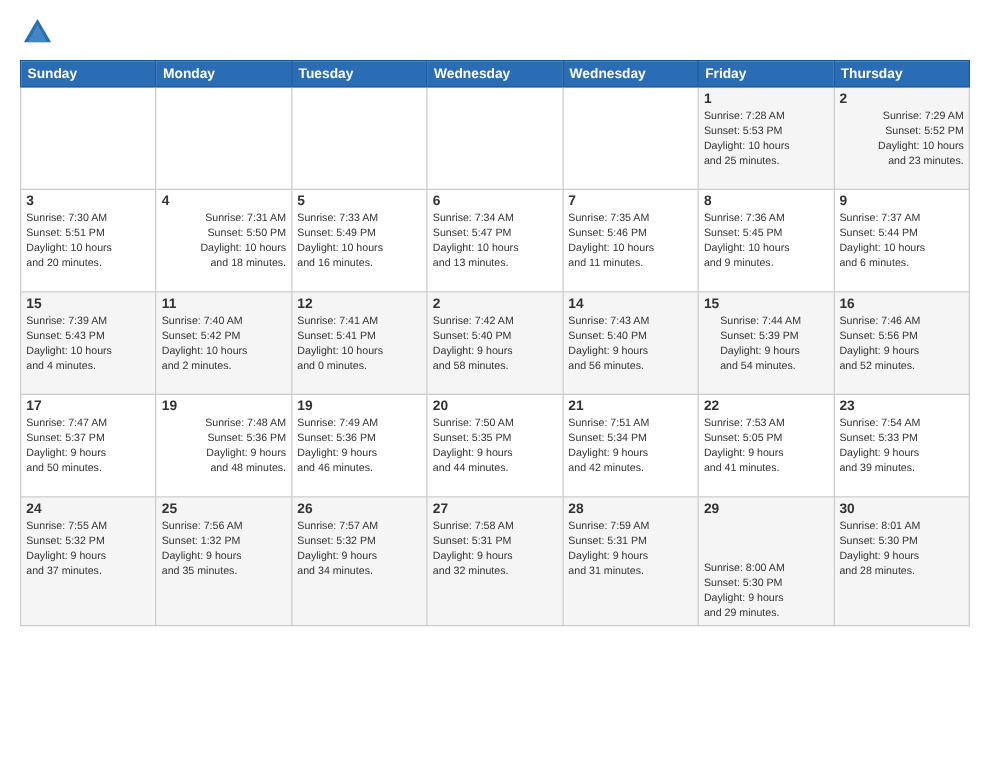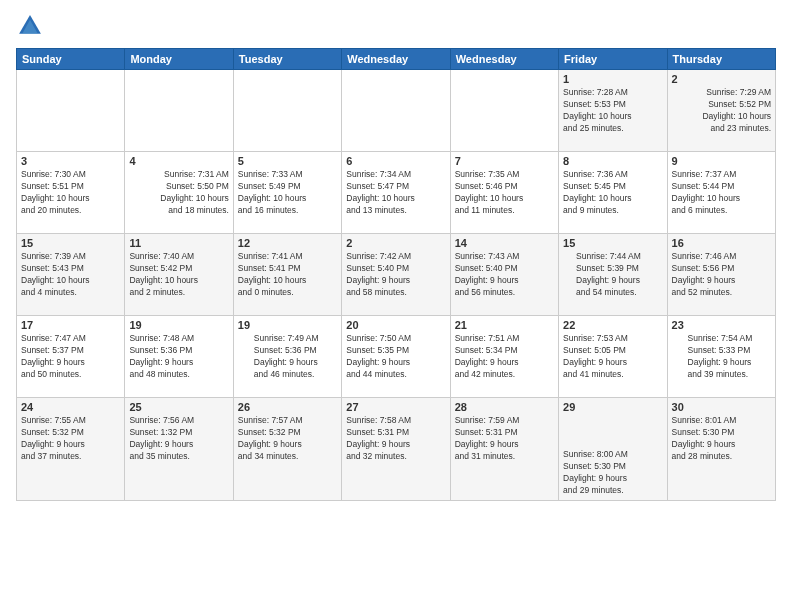--- a/index.html
+++ b/index.html
@@ -256,28 +256,28 @@
         <tr>
           <td>
             <span class="day-num">17</span>
             <div class="day-info" style="white-space: pre-line;">Sunrise: 7:47 AM
 Sunset: 5:37 PM
 Daylight: 9 hours
 and 50 minutes.</div>
           </td>
           <td>
             <span class="day-num">19</span>
-            <div class="day-info" style="white-space: pre-line;">Sunrise: 7:48 AM
+            <div class="day-info" style="white-space: pre-line; text-align: right;">Sunrise: 7:48 AM
 Sunset: 5:36 PM
 Daylight: 9 hours
 and 48 minutes.</div>
           </td>
           <td>
             <span class="day-num">19</span>
-            <div class="day-info" style="white-space: pre-line; margin-left: 16px;">Sunrise: 7:49 AM
+            <div class="day-info" style="white-space: pre-line;">Sunrise: 7:49 AM
 Sunset: 5:36 PM
 Daylight: 9 hours
 and 46 minutes.</div>
           </td>
           <td>
             <span class="day-num">20</span>
             <div class="day-info" style="white-space: pre-line;">Sunrise: 7:50 AM
 Sunset: 5:35 PM
 Daylight: 9 hours
 and 44 minutes.</div>
@@ -291,21 +291,21 @@
           </td>
           <td>
             <span class="day-num">22</span>
             <div class="day-info" style="white-space: pre-line;">Sunrise: 7:53 AM
 Sunset: 5:05 PM
 Daylight: 9 hours
 and 41 minutes.</div>
           </td>
           <td>
             <span class="day-num">23</span>
-            <div class="day-info" style="white-space: pre-line; margin-left: 16px;">Sunrise: 7:54 AM
+            <div class="day-info" style="white-space: pre-line;">Sunrise: 7:54 AM
 Sunset: 5:33 PM
 Daylight: 9 hours
 and 39 minutes.</div>
           </td>
         </tr>
         <tr>
           <td>
             <span class="day-num">24</span>
             <div class="day-info" style="white-space: pre-line;">Sunrise: 7:55 AM
 Sunset: 5:32 PM

